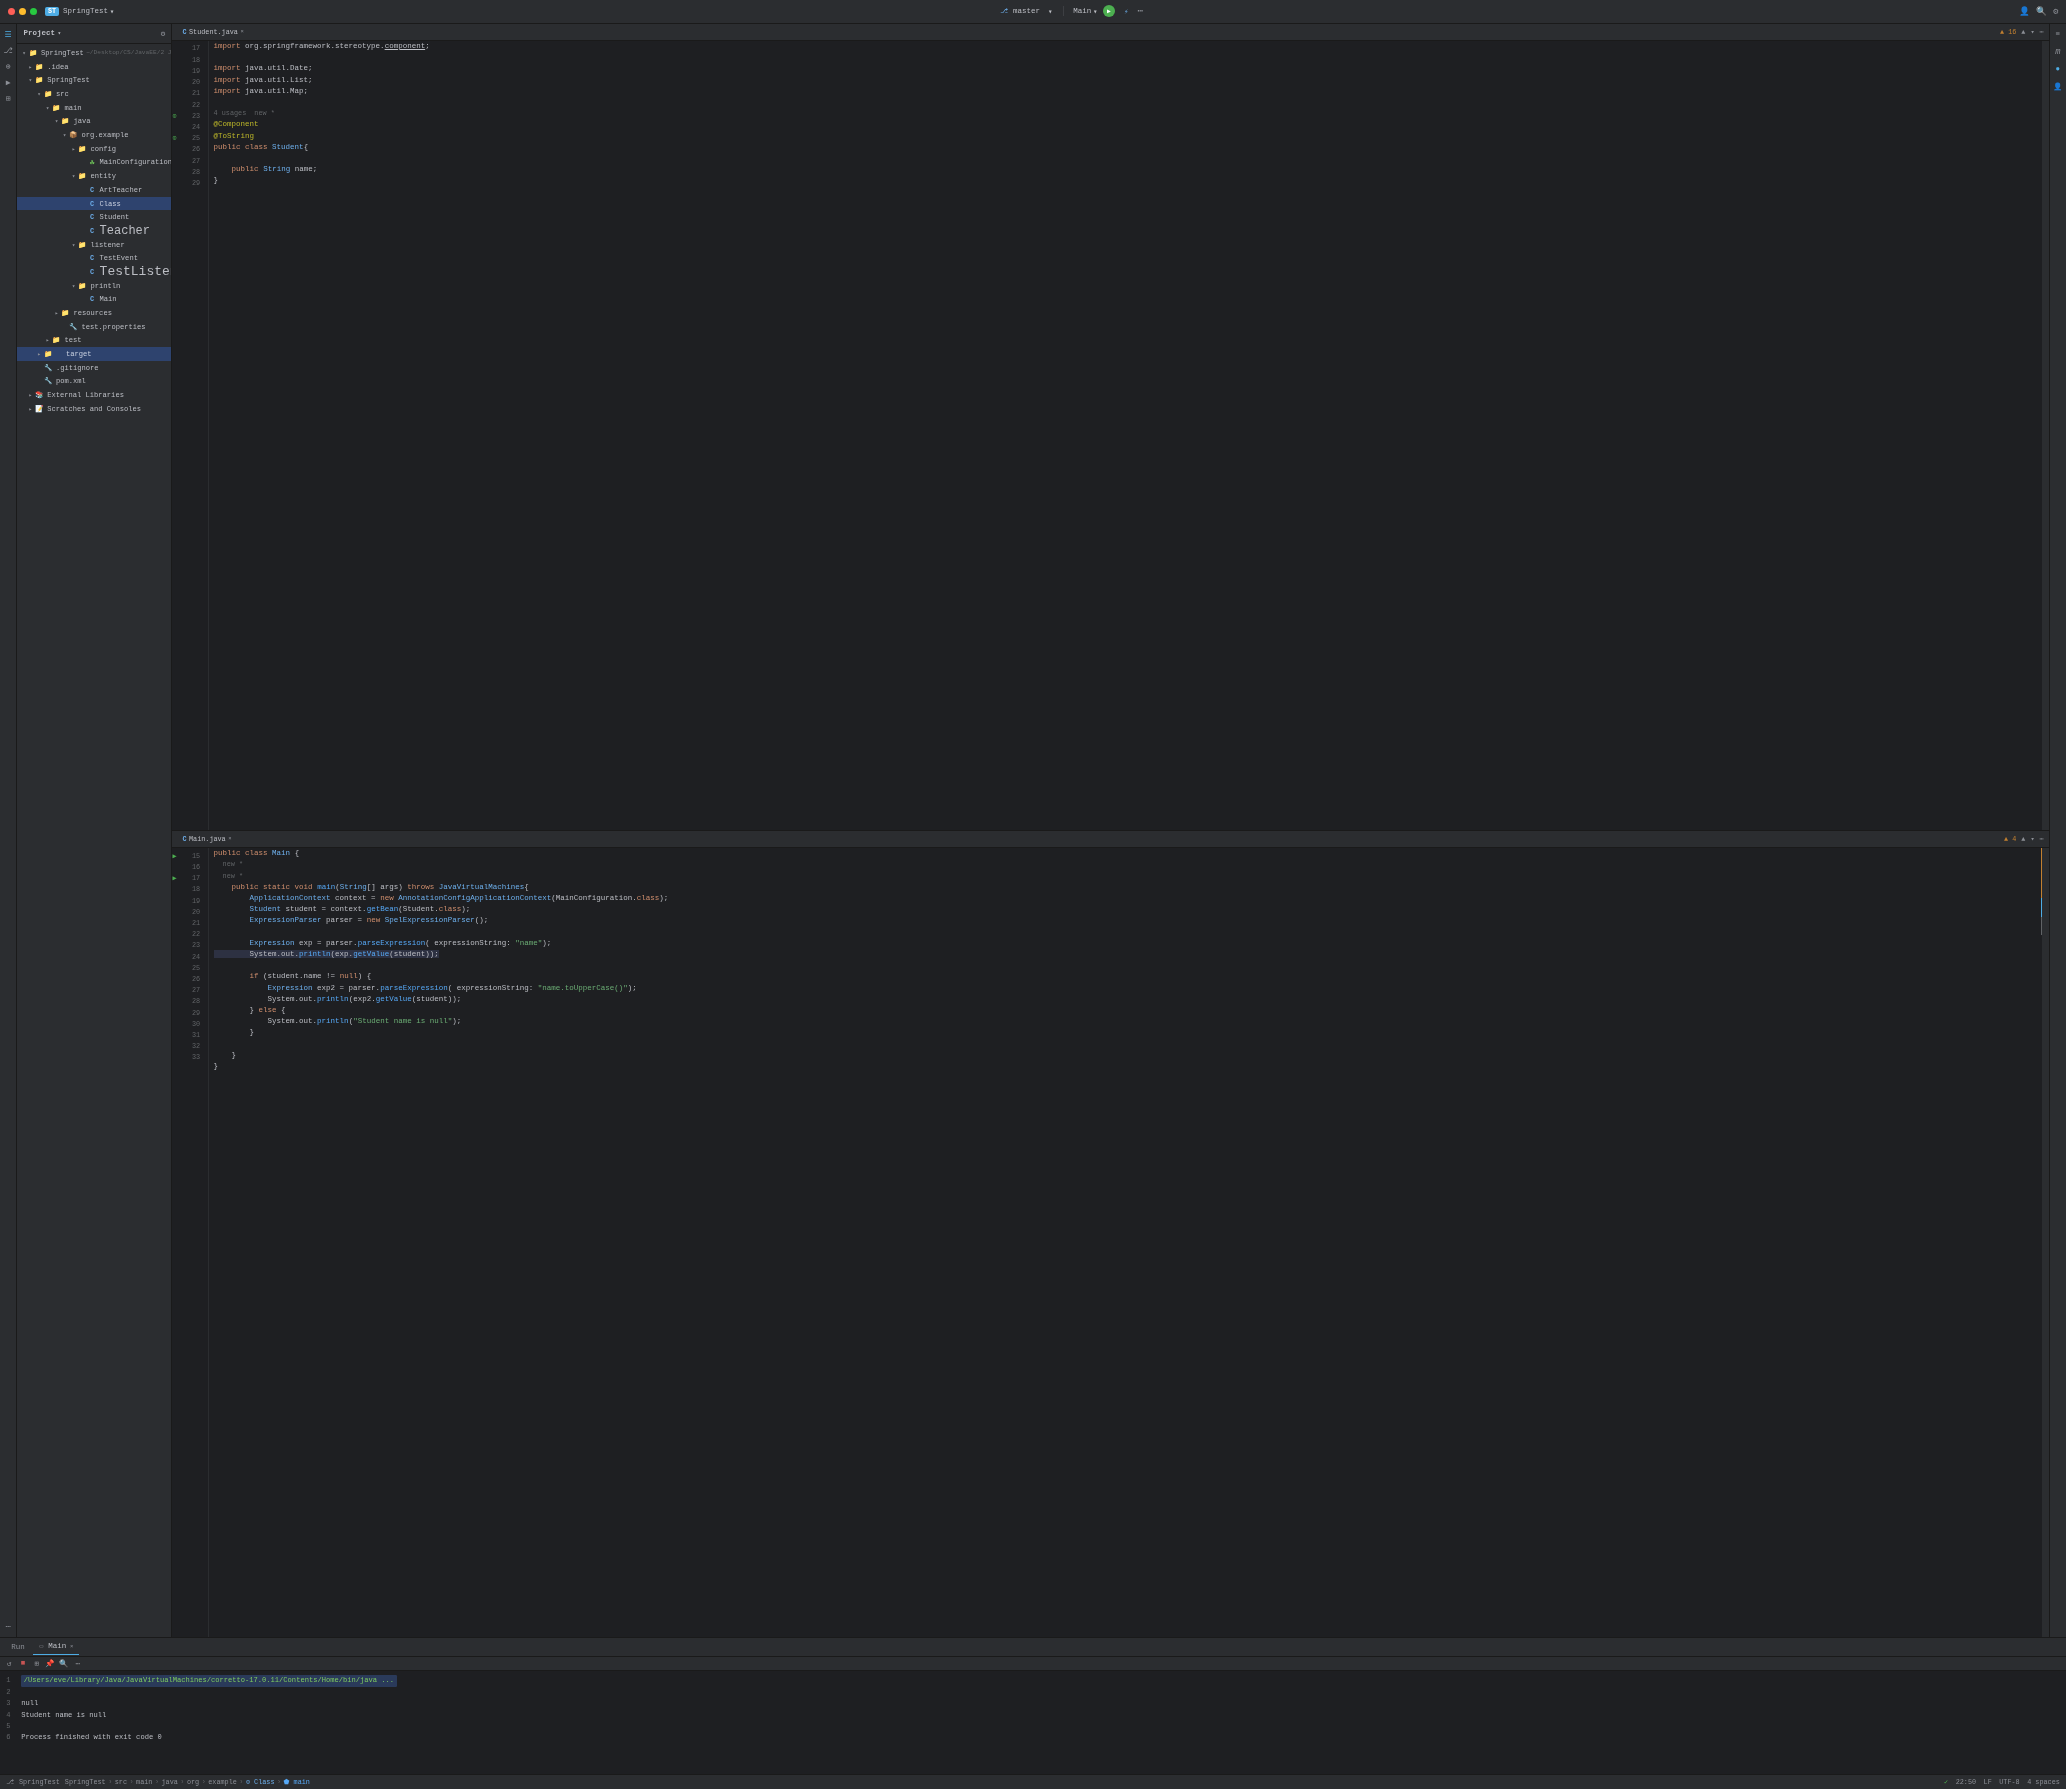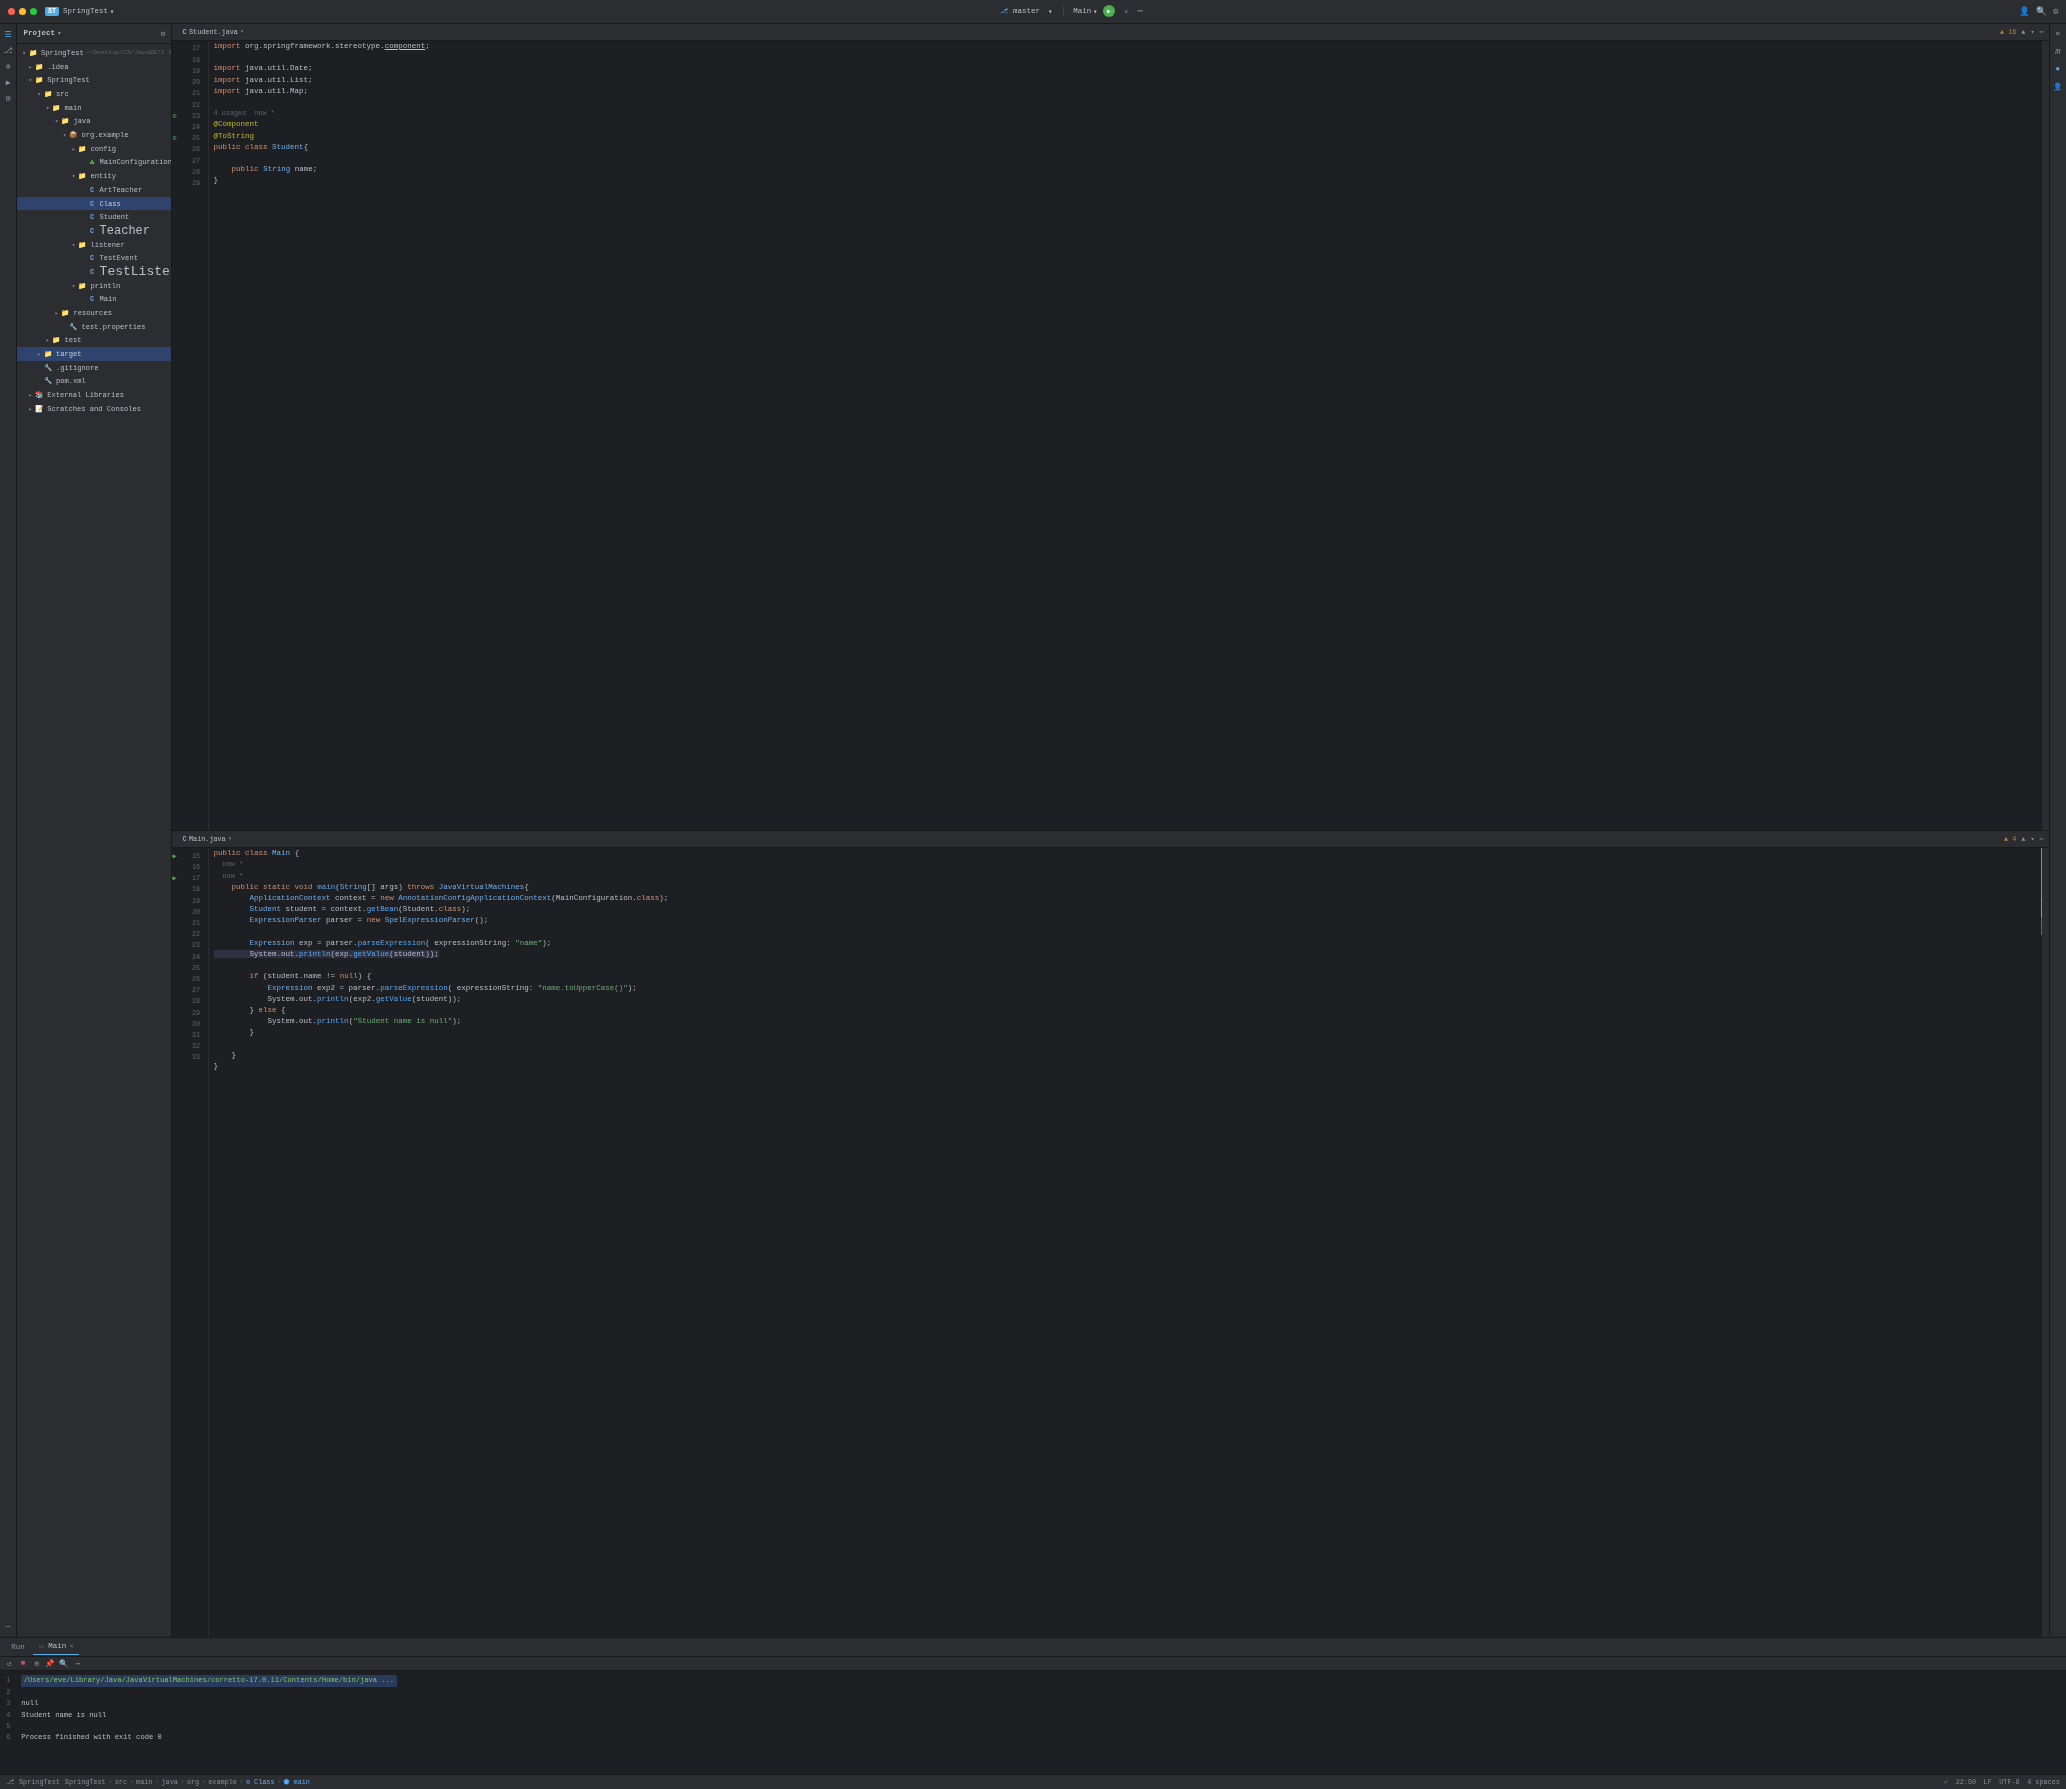--- a/index.html
+++ b/index.html
@@ -596,21 +596,21 @@
 
       <div class="tree-item" style="padding-left:26px;">
         <span class="tree-arrow">▸</span>
         <span class="tree-icon icon-folder">📁</span>
         <span style="font-size:7.1px;">test</span>
       </div>
 
       <div class="tree-item" style="padding-left:17.4px;background:#2e436e;">
         <span class="tree-arrow">▸</span>
         <span class="tree-icon" style="color:#c28030;">📁</span>
-        <span style="font-size:7.1px;color:#c8d0e0;">target</span>
+        <span style="font-size:7.1px;color:#c8d0e0;margin-left:10px;">target</span>
       </div>
 
       <div class="tree-item" style="padding-left:17.4px;">
         <span class="tree-arrow" style="visibility:hidden;">▸</span>
         <span class="tree-icon" style="color:#c28030;">🔧</span>
         <span style="font-size:7.1px;">.gitignore</span>
       </div>
 
       <div class="tree-item" style="padding-left:17.4px;">
         <span class="tree-arrow" style="visibility:hidden;">▸</span>

